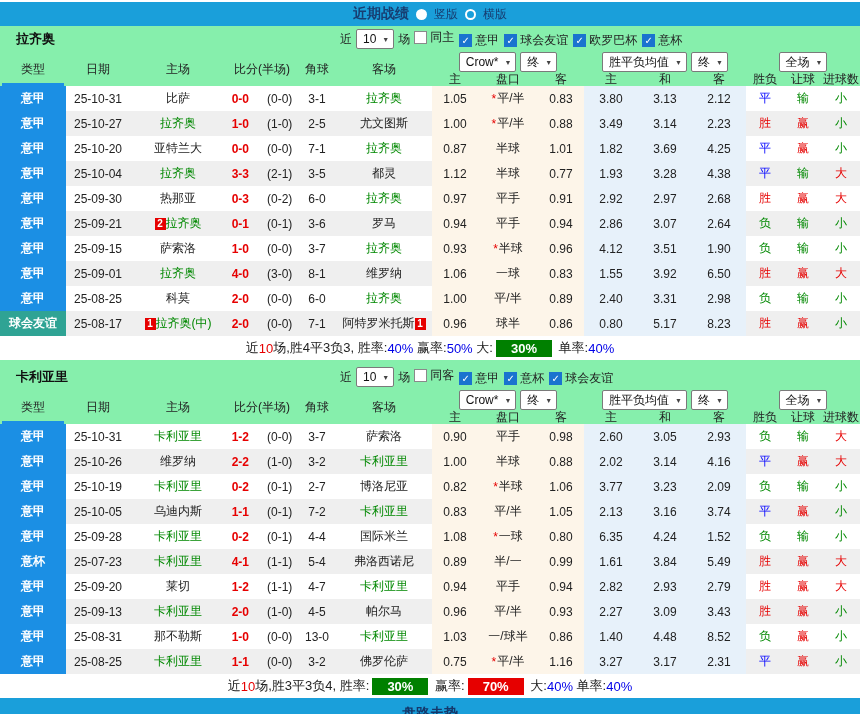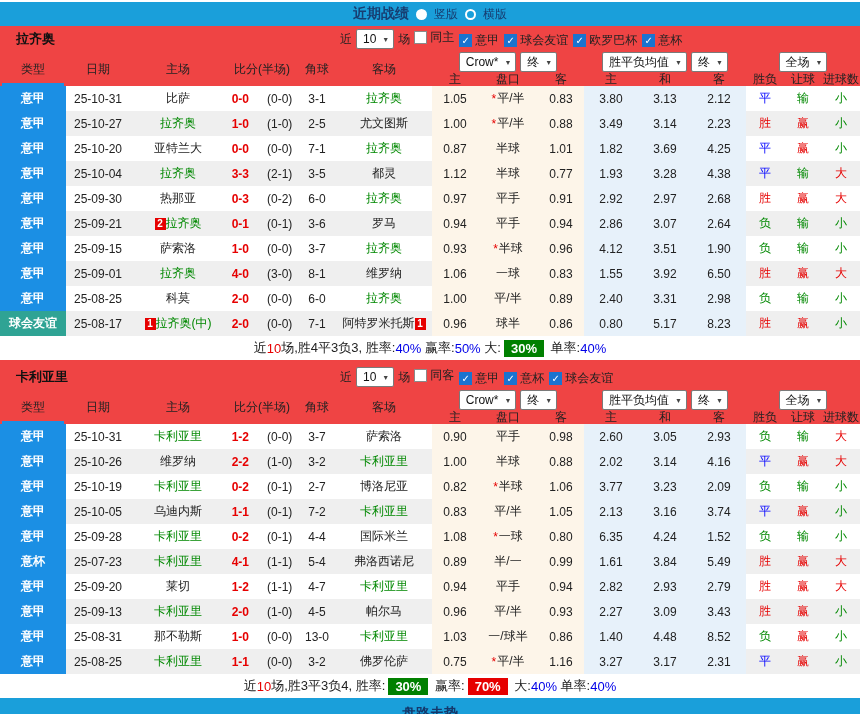--- a/index.html
+++ b/index.html
@@ -10,21 +10,21 @@
   
   .titlebar{
     margin-top:2px;height:24px;background:#1a9fda;
     display:flex;align-items:center;justify-content:center;gap:7px;
   }
   .titlebar .title{color:#173e72;font-weight:bold;font-size:14px}
   .radio{display:inline-block;width:11px;height:11px;border-radius:50%;background:#fff;box-sizing:border-box}
   .radio.empty{background:#1a9fda;border:2px solid #fff}
   .rlabel{color:#173e72;font-size:12px}
   
-  .main{height:588px;background:#ef4444}
+  .main{height:588px;background:#86efac}
   .secgap{height:4px}
   
   .controls{height:26px;display:flex;align-items:center}
   .team-name{width:336px;padding-left:16px;box-sizing:border-box;font-weight:bold;font-size:13px;color:#111}
   .filters{display:flex;align-items:center}
   .flabel{margin:0 4px;color:#222}
   .sel{
     background:#fff;border:1px solid #7a7a7a;border-radius:2px;height:20px;box-sizing:border-box;
     display:inline-flex;align-items:center;padding:0 4px 0 6px;gap:6px;font-size:12px;color:#111;cursor:default;
   }
@@ -62,21 +62,21 @@
   .lblue{background:#e7f1fa}
   .star{color:#e60000;margin-right:1px}
   .res.red{color:#e60000}.res.blue{color:#0000ff}.res.green{color:#008800}
   .nbadge{display:inline-block;background:#e60000;color:#fff;font-weight:bold;font-size:10px;
           min-width:11px;height:12px;line-height:12px;text-align:center}
   
   .summary{height:24px;background:#fff;display:flex;align-items:center;justify-content:center;font-size:13px;color:#222}
   .summary span{white-space:pre}
   .t-red{color:#e60000}
   .t-blue{color:#0000e8}
-  .badge{color:#fff;font-weight:bold;padding:1px 7px;margin:0 3px}
+  .badge{color:#fff;font-weight:bold;padding:1px 15px;margin:0 3px}
   .badge-green{background:#008000}
   .badge-red{background:#e60000}
   
   .bottombar{height:16px;background:#1a9fda;overflow:hidden;text-align:center}
   .bottombar span{color:#14386b;font-weight:bold;font-size:14px;line-height:30px}
 </style>
 </head>
 <body>
 
 <div class="titlebar">

